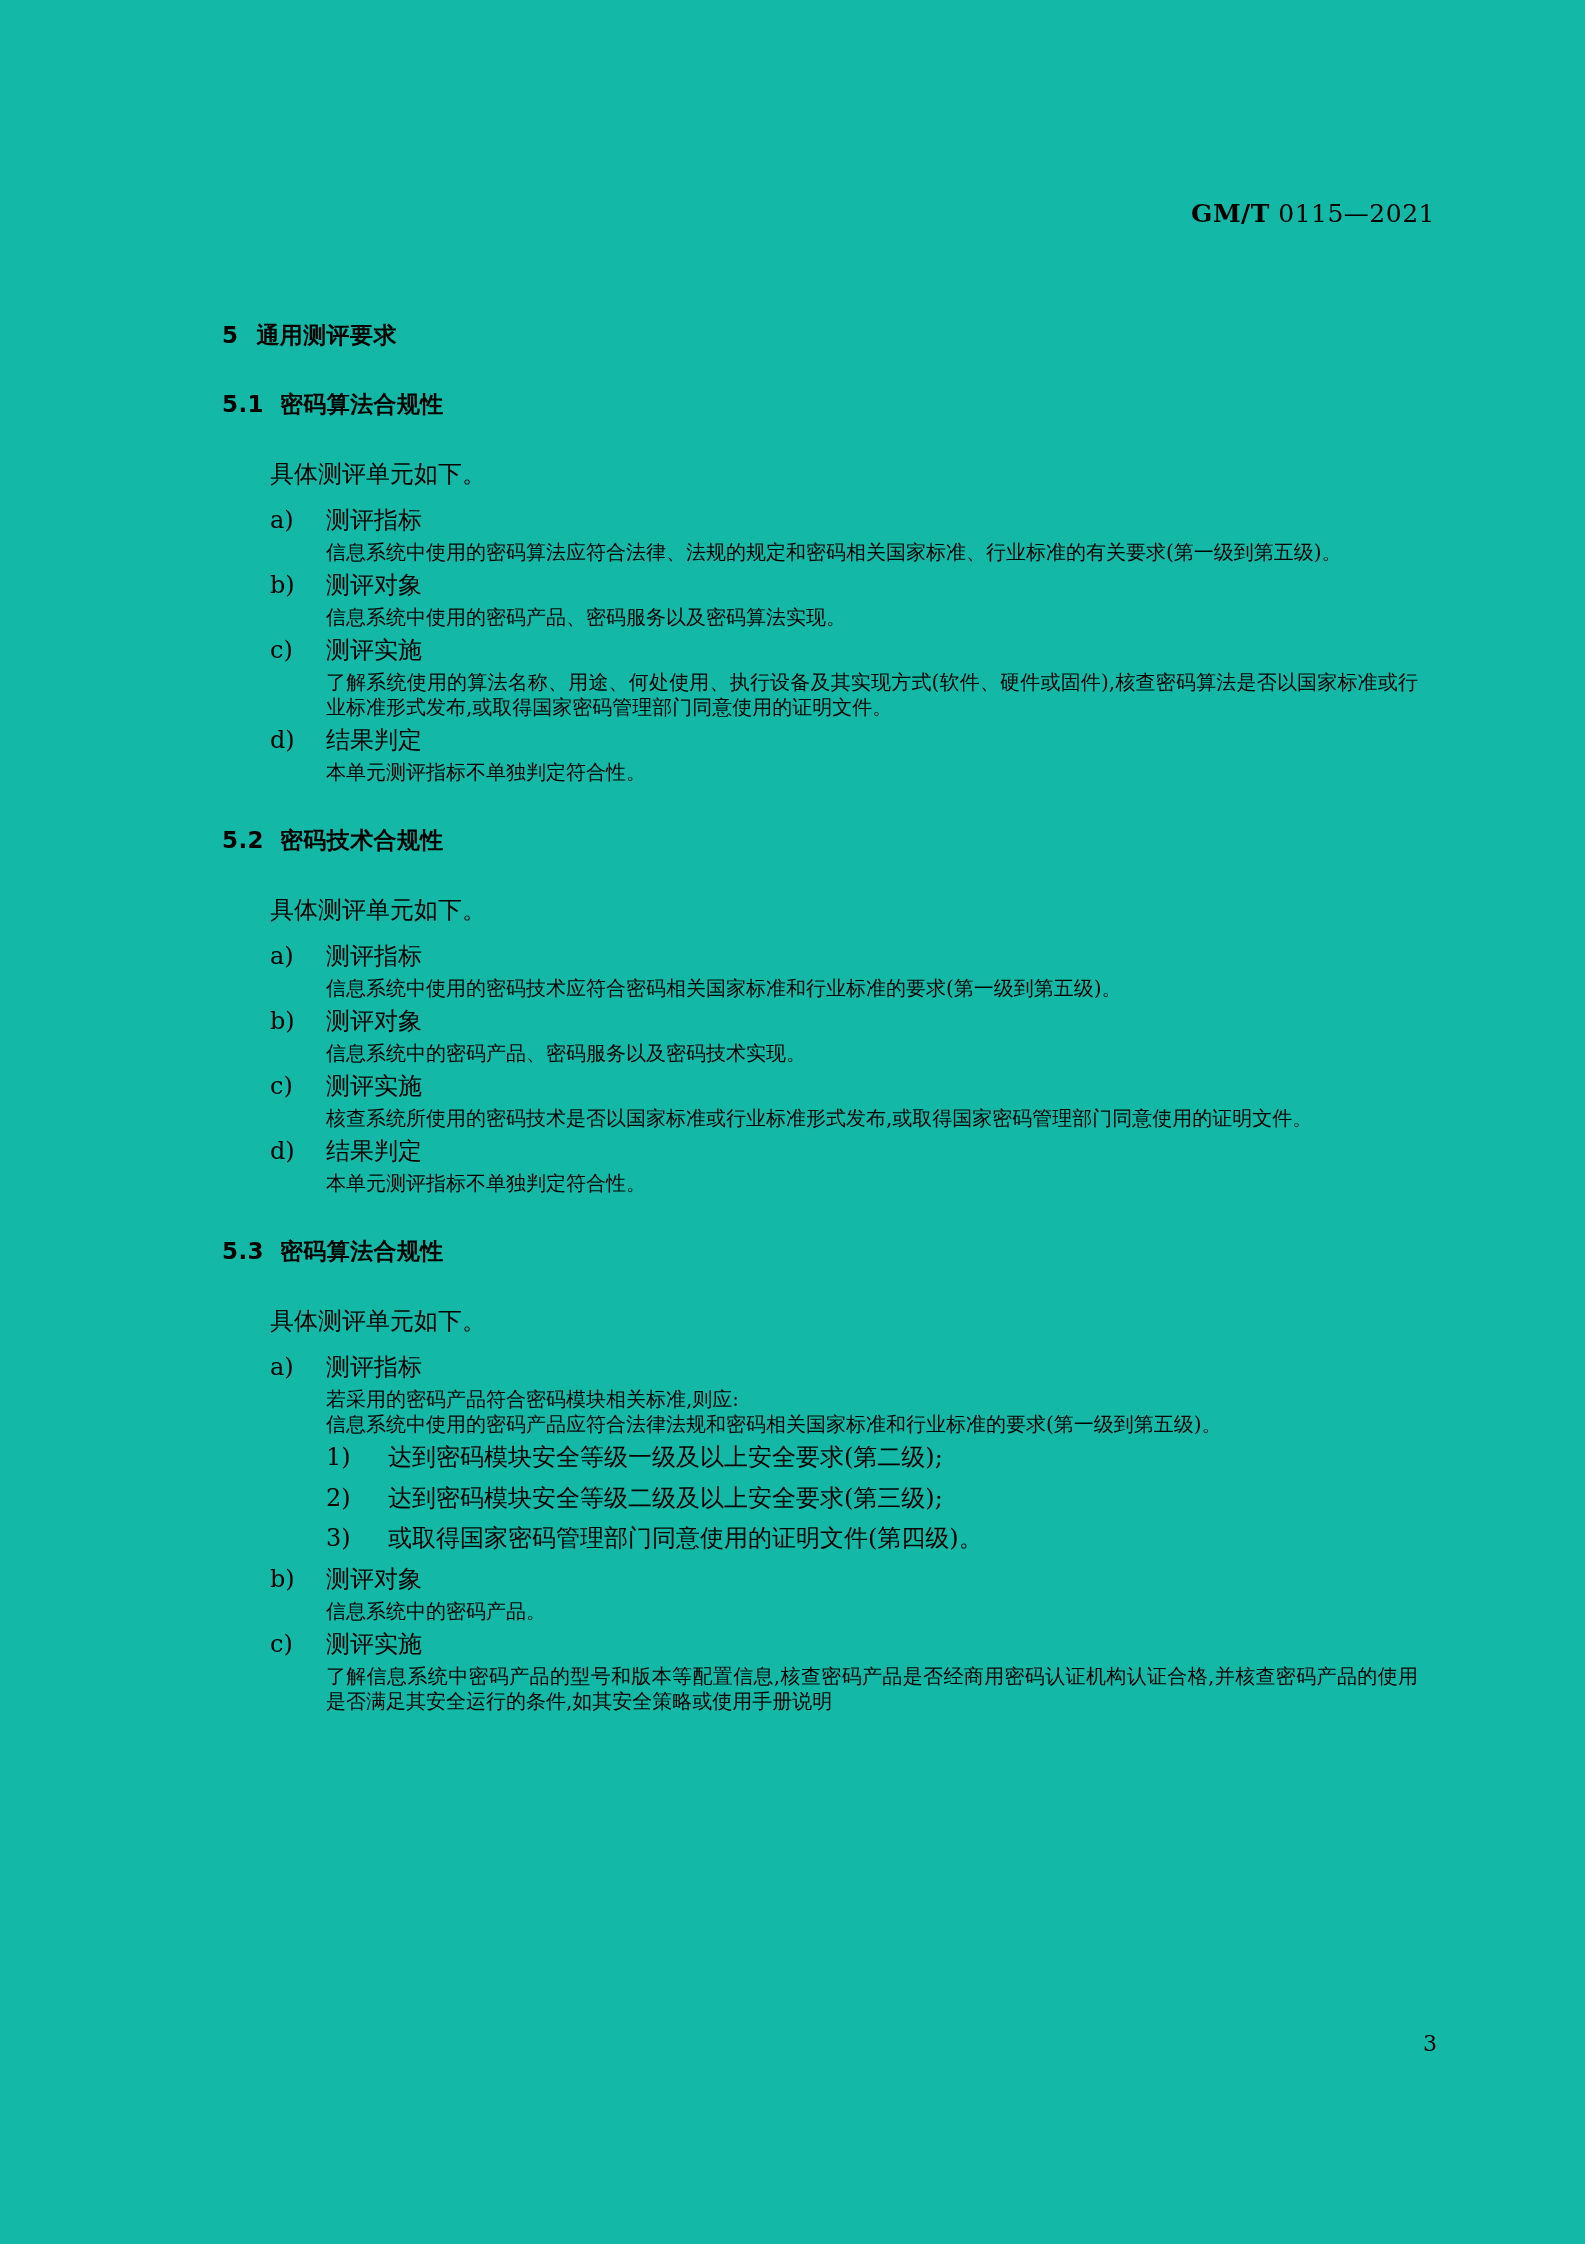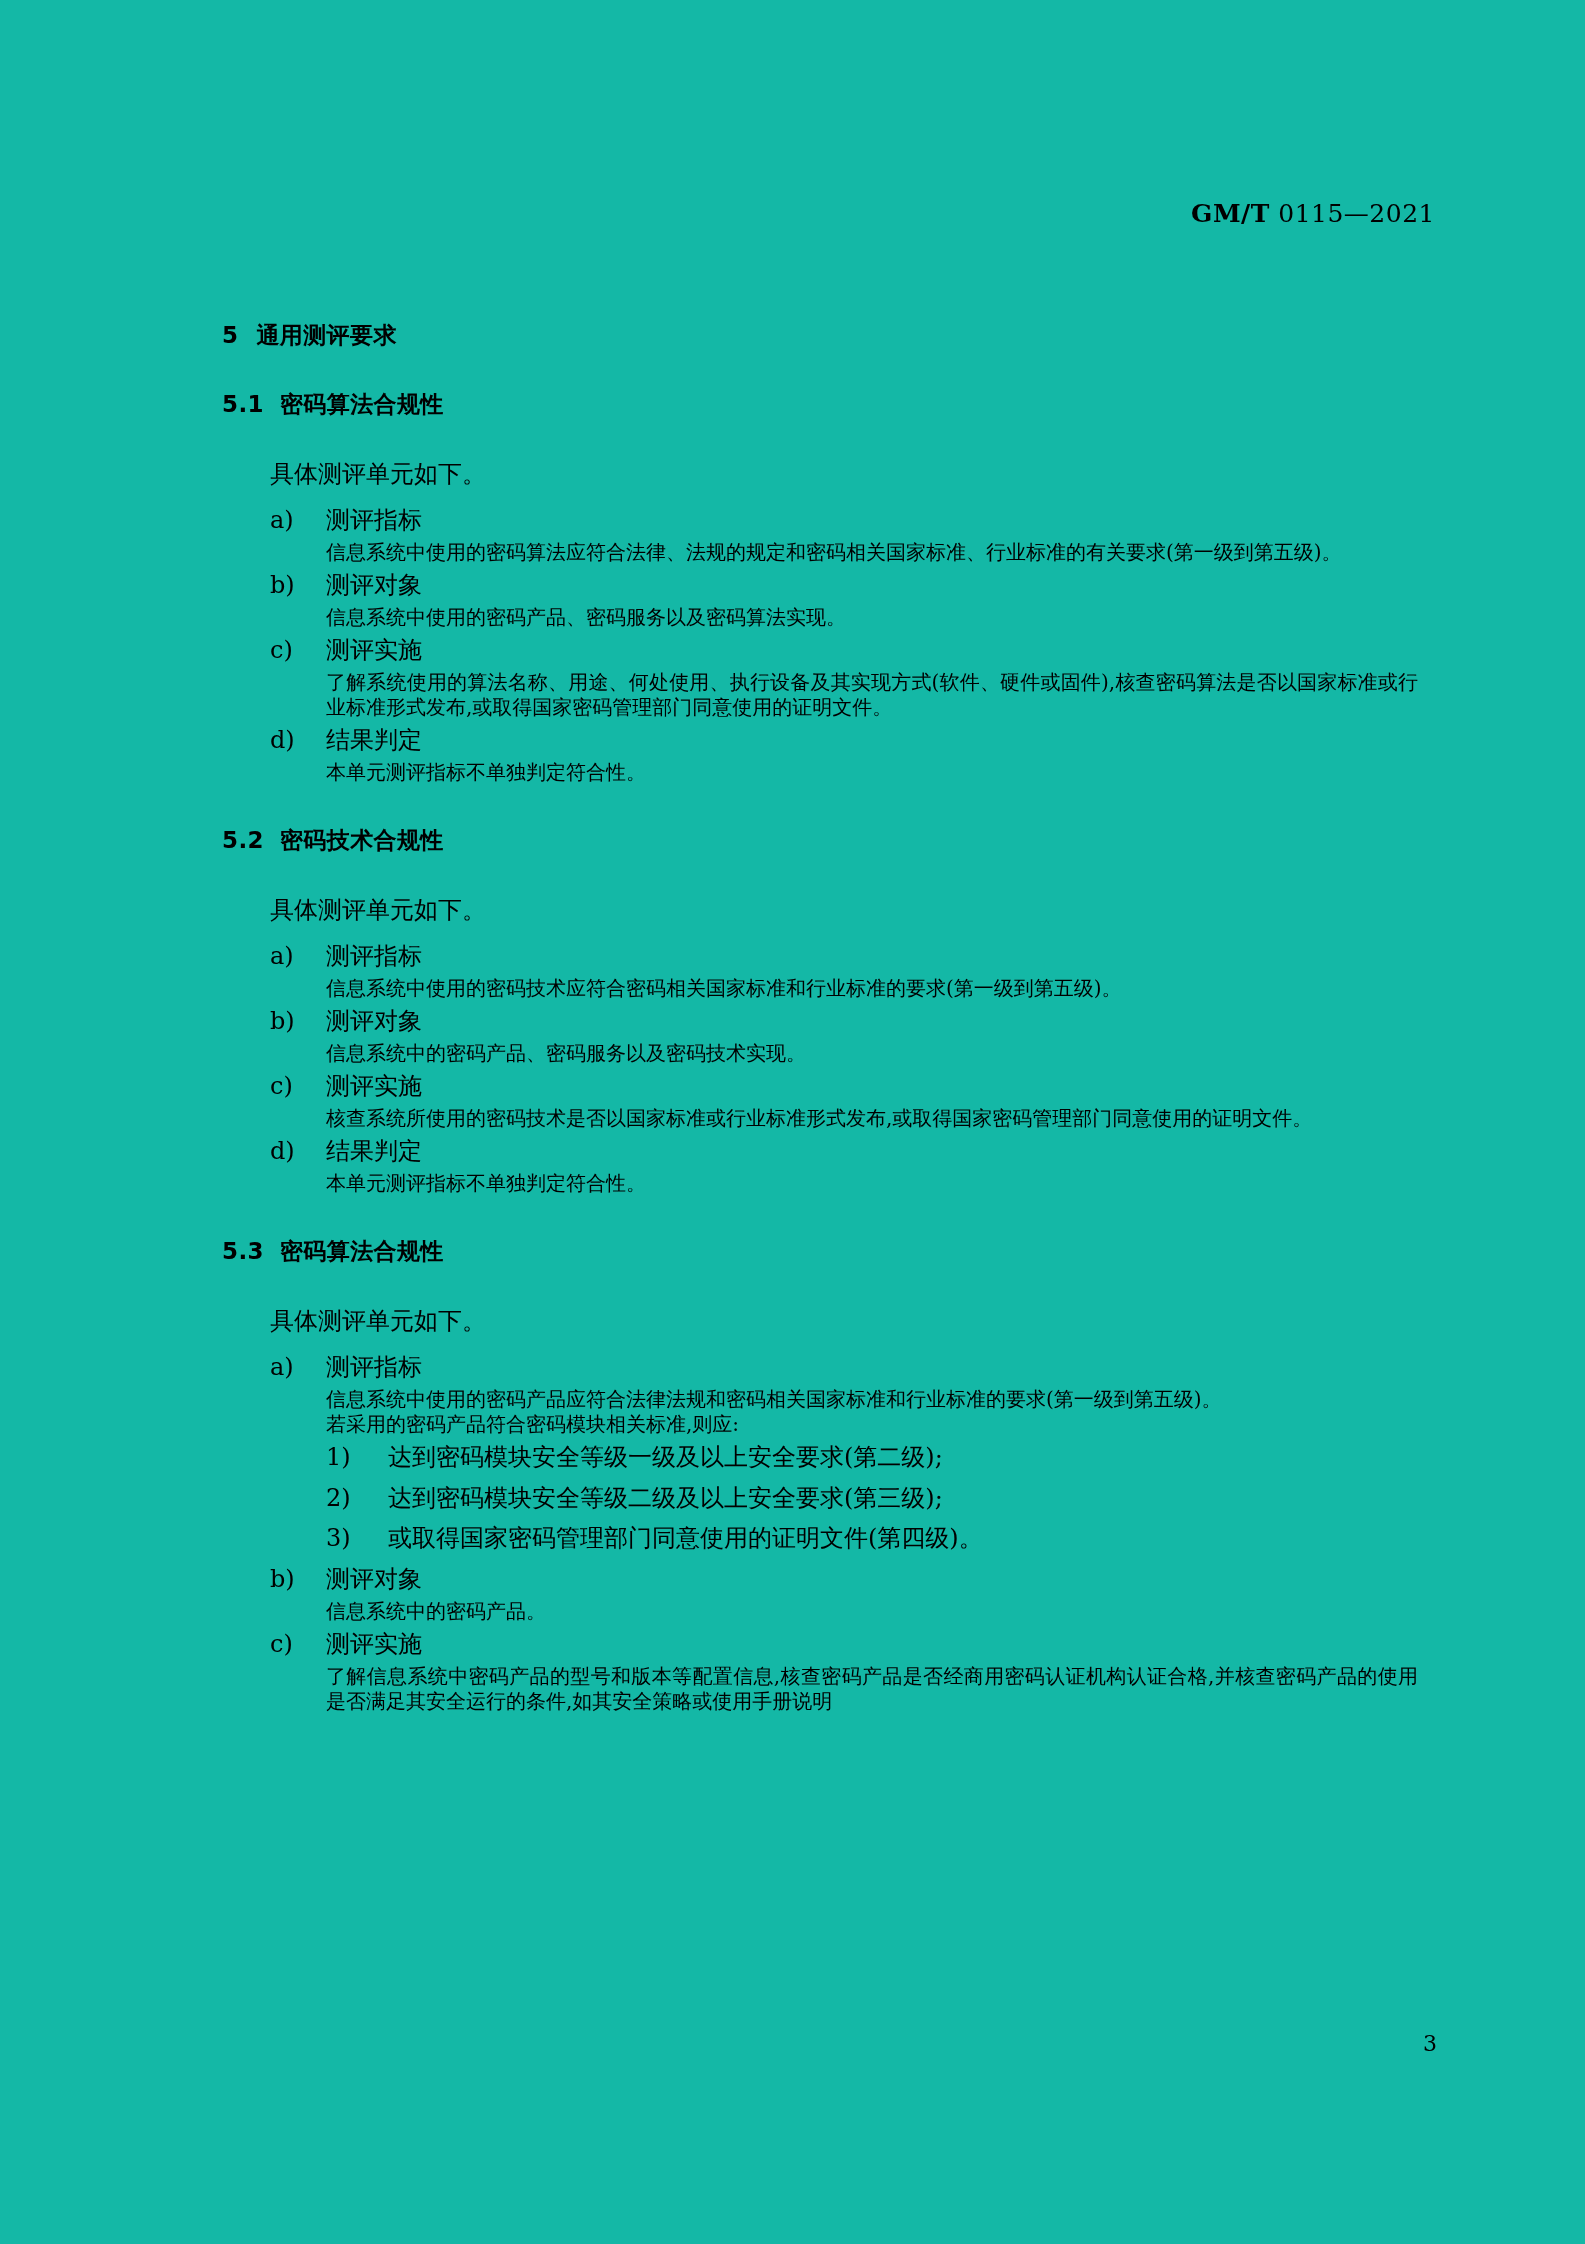--- a/index.html
+++ b/index.html
@@ -208,22 +208,22 @@
     <div class="section">
       <div class="h2">
         <span class="num">5.3</span><span>密码算法合规性</span>
       </div>
       <p class="lead">具体测评单元如下。</p>
 
       <div class="item">
         <span class="marker">a)</span>
         <span class="label">测评指标</span>
       </div>
+      <p class="body-text nojustify">若采用的密码产品符合密码模块相关标准,则应:</p>
       <p class="body-text">信息系统中使用的密码产品应符合法律法规和密码相关国家标准和行业标准的要求(第一级到第五级)。</p>
-      <p class="body-text nojustify">若采用的密码产品符合密码模块相关标准,则应:</p>
 
       <div class="subitem">
         <span class="marker">1)</span>
         <span class="label">达到密码模块安全等级一级及以上安全要求(第二级);</span>
       </div>
       <div class="subitem">
         <span class="marker">2)</span>
         <span class="label">达到密码模块安全等级二级及以上安全要求(第三级);</span>
       </div>
       <div class="subitem">

